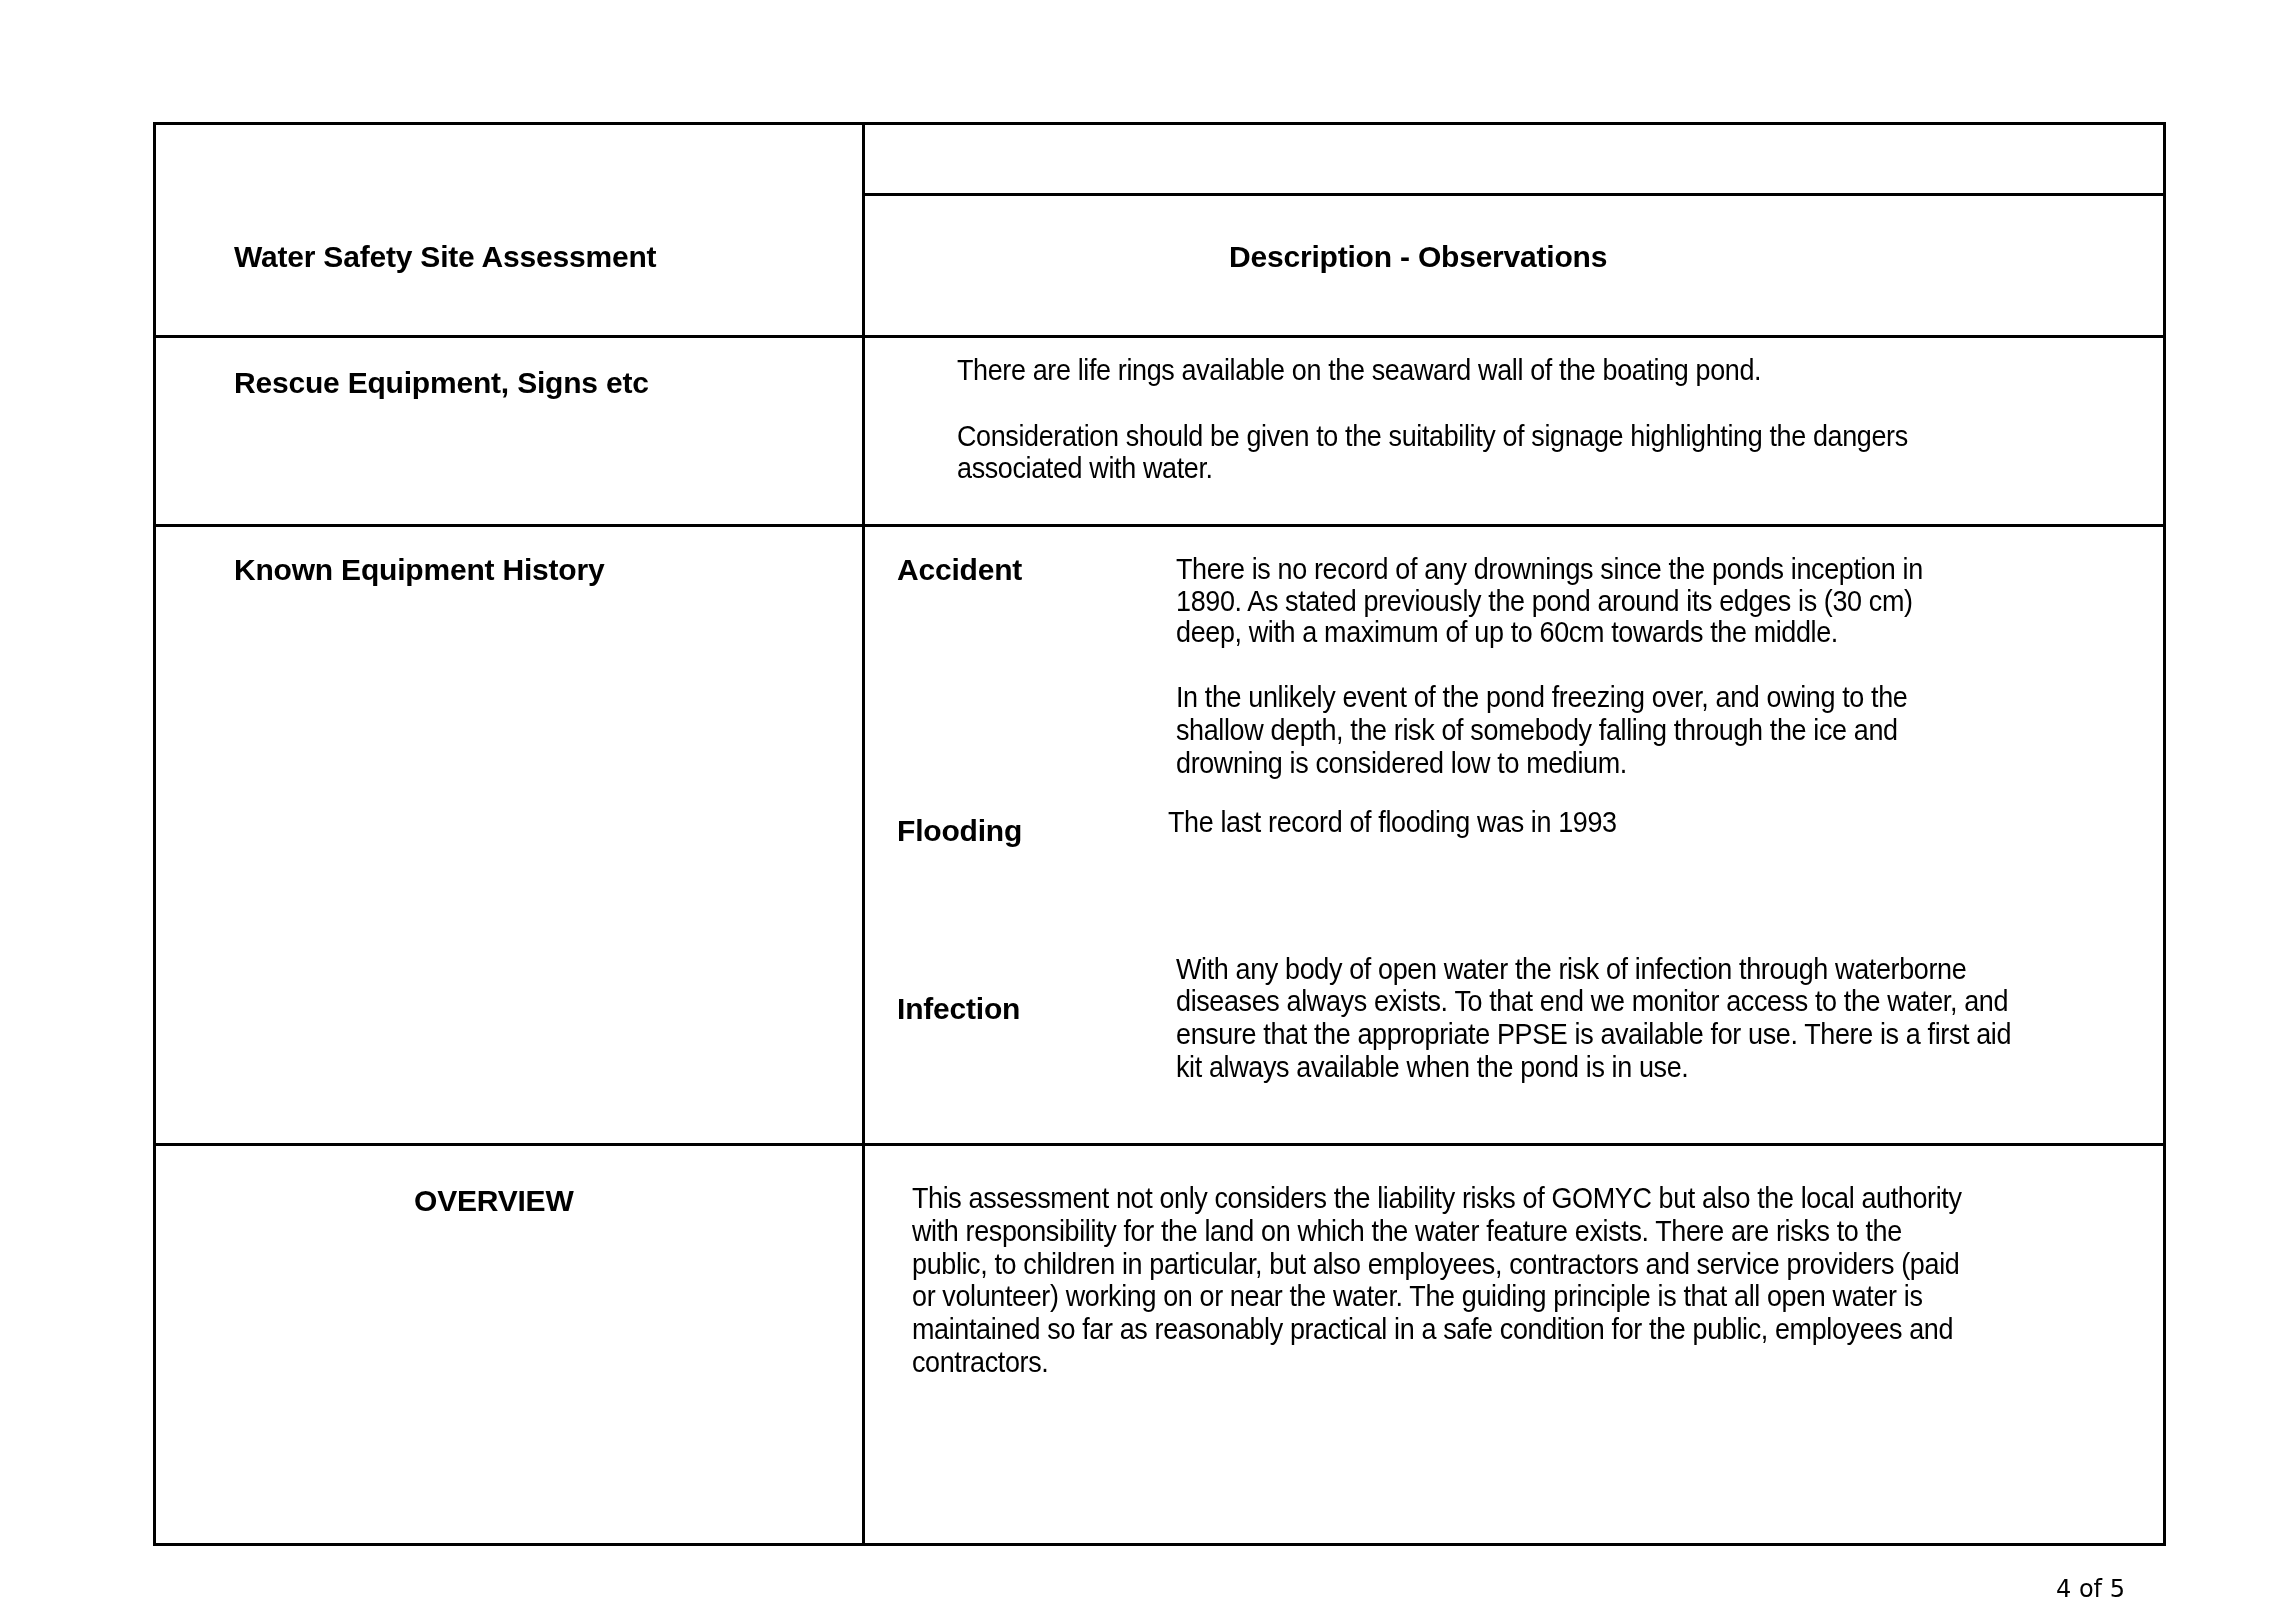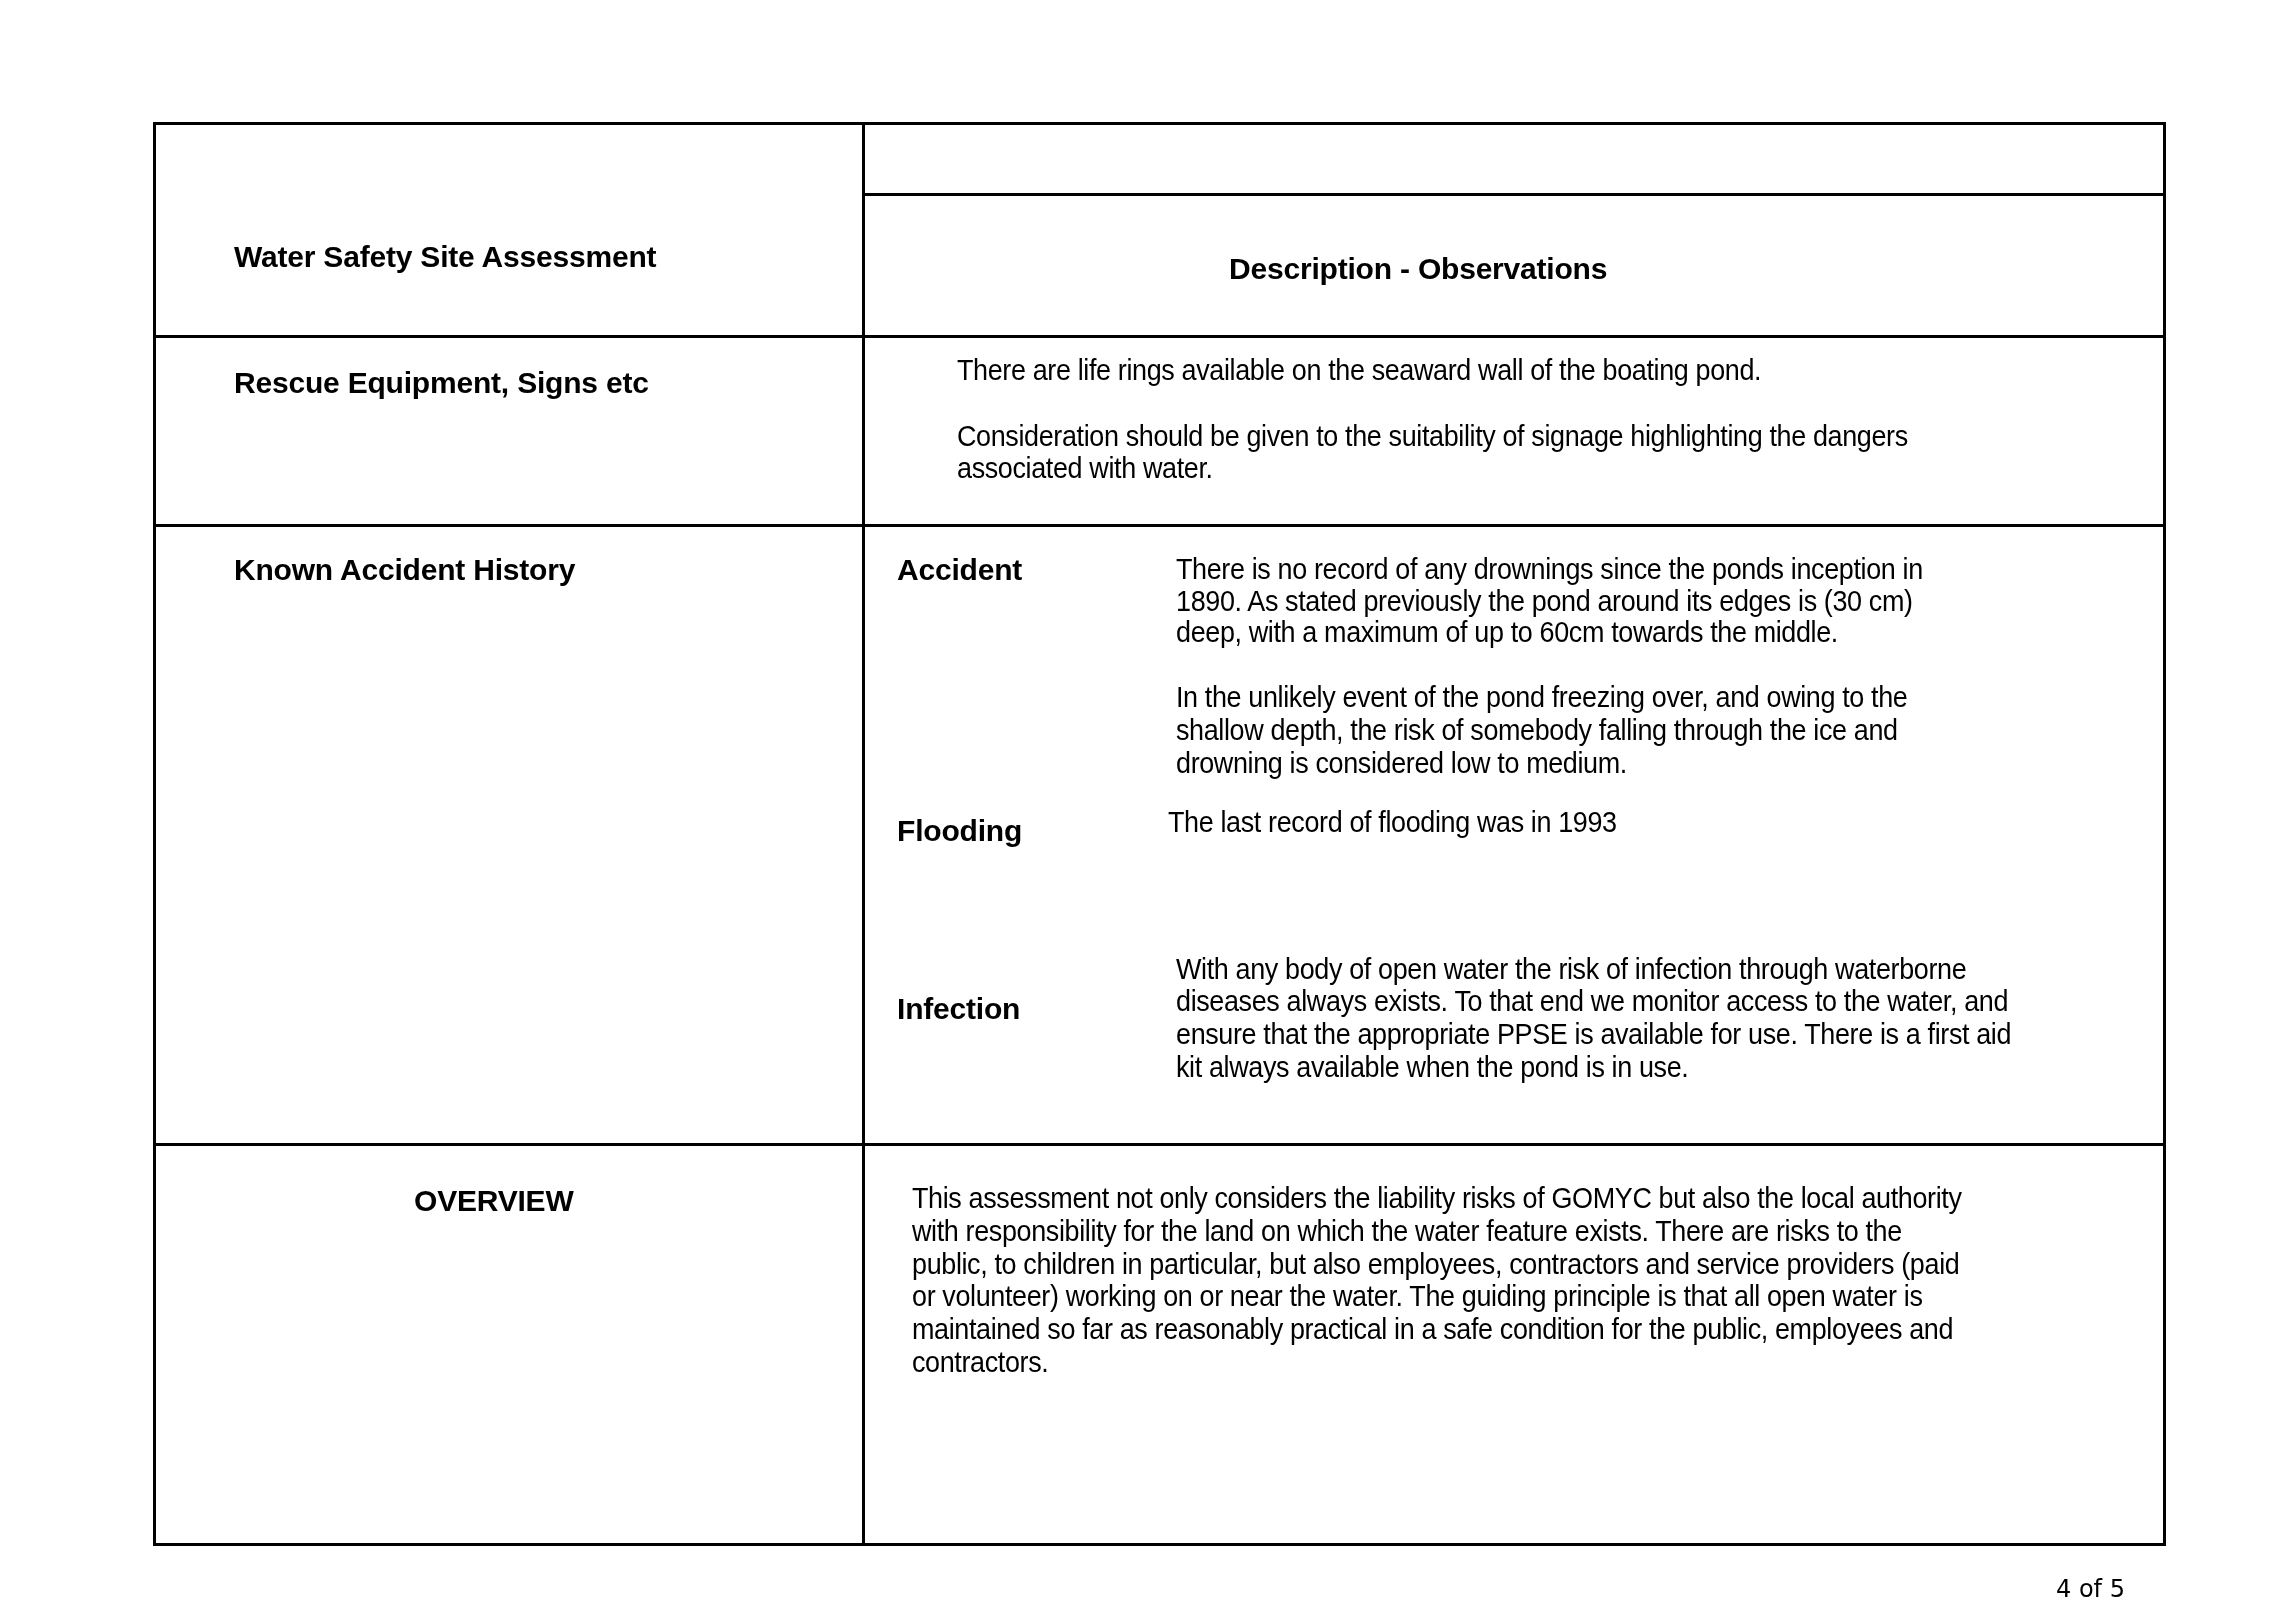--- a/index.html
+++ b/index.html
@@ -62,29 +62,29 @@
   <div class="line h" style="left:153px; top:335px; width:2013px;"></div>
   <div class="line h" style="left:153px; top:524px; width:2013px;"></div>
   <div class="line h" style="left:153px; top:1143px; width:2013px;"></div>
   <div class="line h" style="left:153px; top:1543px; width:2013px;"></div>
 
   <div class="line v" style="left:153px; top:122px; height:1424px;"></div>
   <div class="line v" style="left:862px; top:122px; height:1424px;"></div>
   <div class="line v" style="left:2163px; top:122px; height:1424px;"></div>
 
   <div class="txt label" style="left:234px; top:242px;">Water Safety Site Assessment</div>
-  <div class="txt label" style="left:1229px; top:254px;">Description - Observations</div>
+  <div class="txt label" style="left:1229px; top:242px;">Description - Observations</div>
 
   <div class="txt label" style="left:234px; top:368px;">Rescue Equipment, Signs etc</div>
 
   <div class="txt body" style="left: 957px; top: 355px; transform: scaleX(0.93);">There are life rings available on the seaward wall of the boating pond.</div>
   <div class="txt body" style="left: 957px; top: 421px; transform: scaleX(0.93);">Consideration should be given to the suitability of signage highlighting the dangers</div>
   <div class="txt body" style="left: 957px; top: 453px; transform: scaleX(0.93);">associated with water.</div>
 
-  <div class="txt label" style="left:234px; top:555px;">Known Accident History</div>
+  <div class="txt label" style="left:234px; top:555px;">Known Equipment History</div>
 
   <div class="txt label" style="left:897px; top:555px;">Accident</div>
   <div class="txt body" style="left: 1176px; top: 554px; transform: scaleX(0.93);">There is no record of any drownings since the ponds inception in</div>
   <div class="txt body" style="left: 1176px; top: 586px; transform: scaleX(0.93);">1890. As stated previously the pond around its edges is (30 cm)</div>
   <div class="txt body" style="left: 1176px; top: 617px; transform: scaleX(0.93);">deep, with a maximum of up to 60cm towards the middle.</div>
   <div class="txt body" style="left: 1176px; top: 682px; transform: scaleX(0.93);">In the unlikely event of the pond freezing over, and owing to the</div>
   <div class="txt body" style="left: 1176px; top: 715px; transform: scaleX(0.93);">shallow depth, the risk of somebody falling through the ice and</div>
   <div class="txt body" style="left: 1176px; top: 748px; transform: scaleX(0.93);">drowning is considered low to medium.</div>
 
   <div class="txt label" style="left:897px; top:816px;">Flooding</div>

